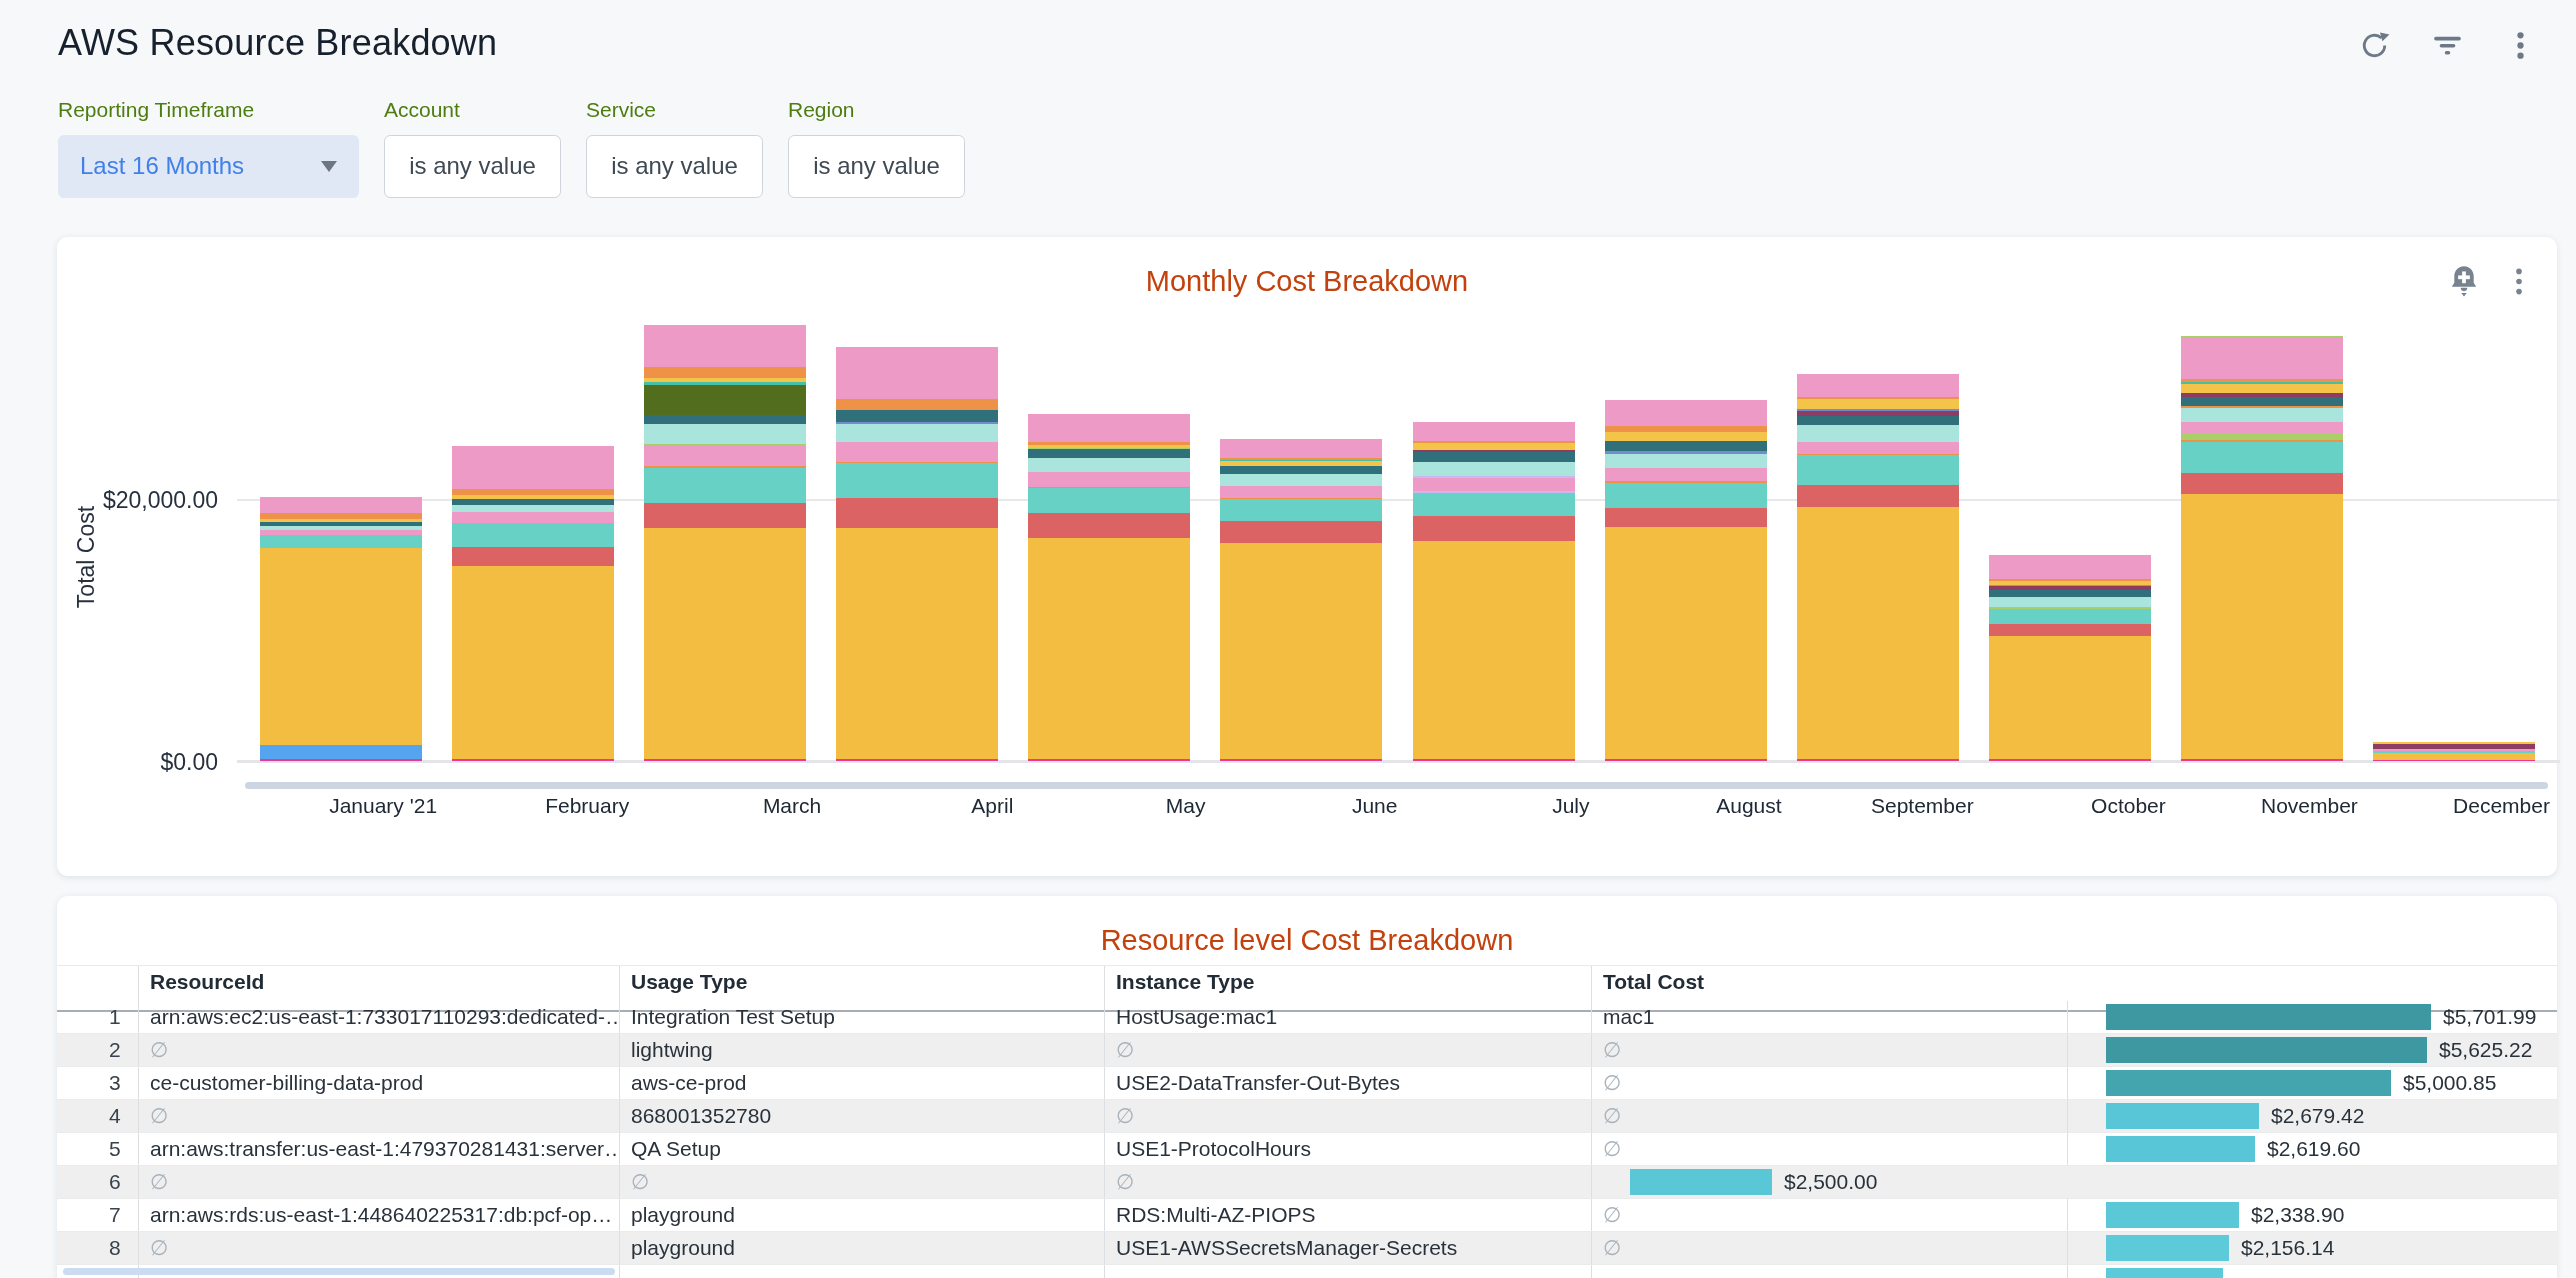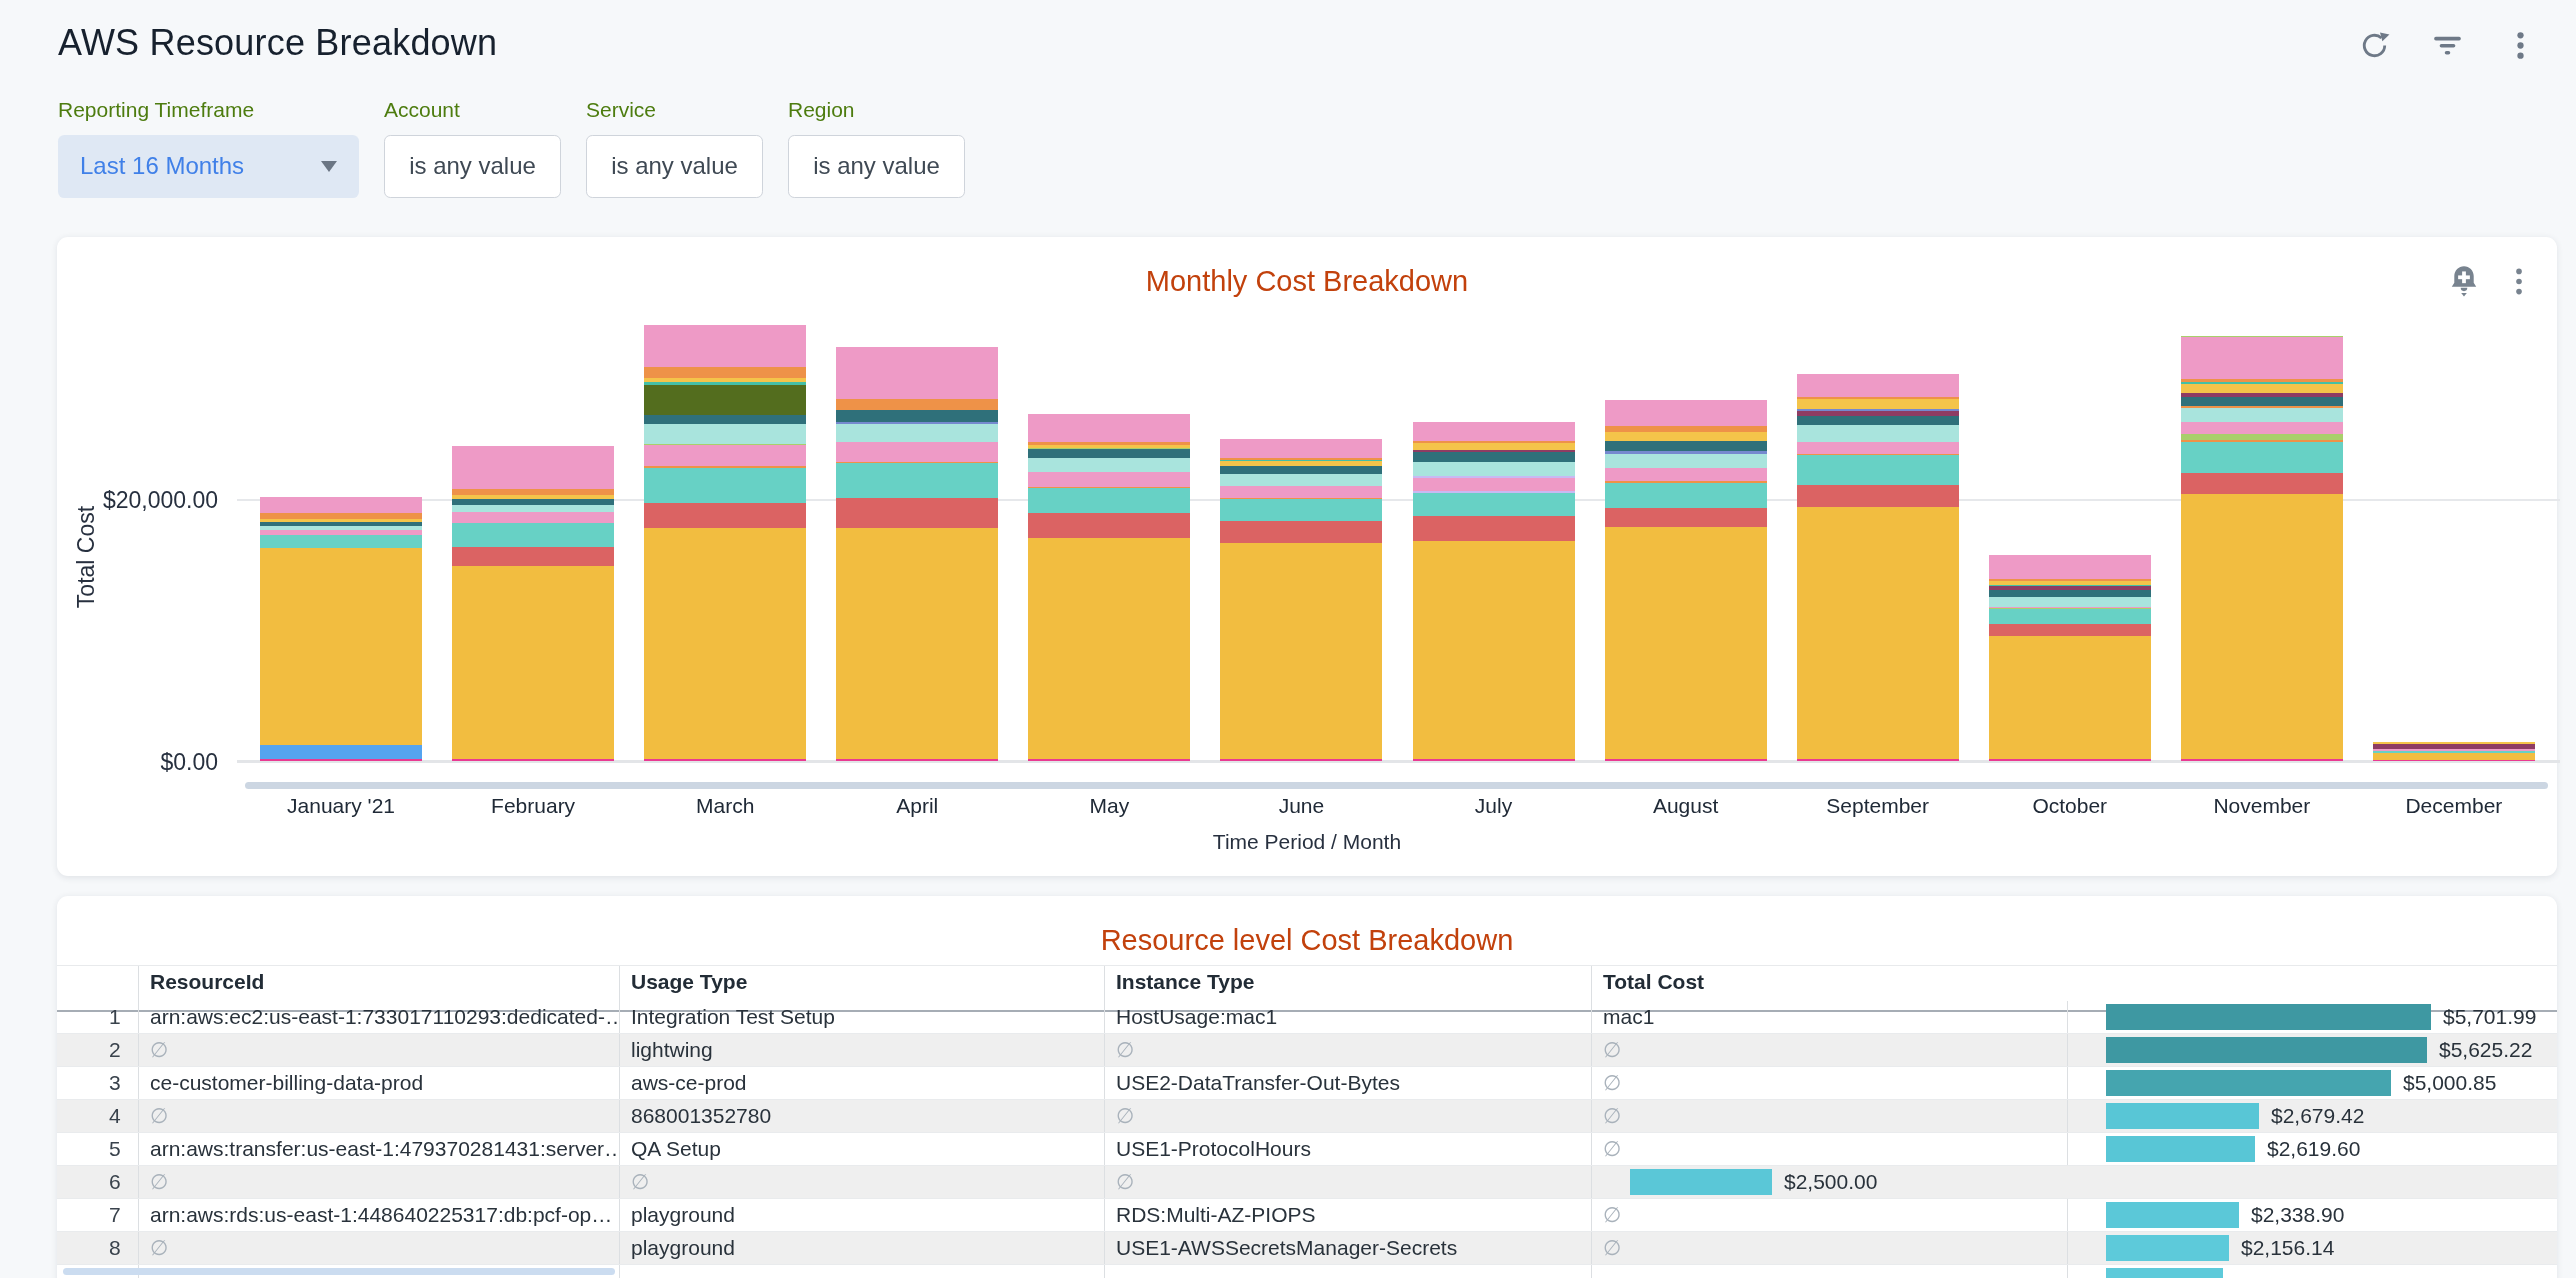--- a/index.html
+++ b/index.html
@@ -36,21 +36,21 @@
   .bars { position:absolute; inset:0; display:flex; align-items:flex-end; z-index:1; }
   .slot { flex:1; display:flex; justify-content:center; align-items:flex-end; height:100%; }
   .stack { width:162px; display:flex; flex-direction:column-reverse; cursor:pointer; }
   .seg { width:100%; }
   .ylab { position:absolute; right:calc(100% + 27px); width:237px; text-align:right; font-size:23px; color:#27303f; line-height:32px; }
   .ylab20 { bottom:245px; }
   .ylab0 { bottom:-16.6px; }
   .ytitle { position:absolute; left:-286px; top:246px; width:260px; height:32px; text-align:center; font-size:23px; color:#27303f; transform:rotate(-90deg); }
   .chart-scroll { position:absolute; left:188px; right:9.5px; top:545px; height:7px; background:#ccd6e2; border-radius:4px; }
   .xlabels { position:absolute; left:188px; top:557px; width:2305px; display:flex; }
-  .xlab { flex:1; text-align:center; font-size:21px; color:#202a37; }
+  .xlab { flex:1; text-align:right; font-size:21px; color:#202a37; }
   .xtitle { position:absolute; top:593px; left:0; width:100%; text-align:center; font-size:21px; color:#27303f; }
 
   
   .tgrid { display:grid; grid-template-columns:81px 481px 485px 487px 476px 1fr; }
   .thead { position:absolute; left:0; right:0; top:69px; height:47px; border-top:1.6px solid #e8eaec; border-bottom:2.4px solid #a6adb5; font-weight:bold; font-size:21px; color:#222c36; }
   .thead .cell { line-height:31px; }
   .cell { padding-left:11px; overflow:hidden; white-space:nowrap; }
   .cell + .cell { border-left:0.8px solid #dcdfe2; }
   .tbody { position:absolute; left:0; right:0; top:105px; }
   .trow { height:33px; border-bottom:0.8px solid #e9ebed; font-size:21px; color:#29323b; }
@@ -351,21 +351,20 @@
       <div class="xlab">April</div>
       <div class="xlab">May</div>
       <div class="xlab">June</div>
       <div class="xlab">July</div>
       <div class="xlab">August</div>
       <div class="xlab">September</div>
       <div class="xlab">October</div>
       <div class="xlab">November</div>
       <div class="xlab">December</div>
     </div>
-  <div class="xtitle">Time Period / Month</div>
 </div>
 
 <div class="card table-card">
   <div class="card-title">Resource level Cost Breakdown</div>
   <div class="thead tgrid">
     <div class="cell"></div>
     <div class="cell">ResourceId</div>
     <div class="cell">Usage Type</div>
     <div class="cell">Instance Type</div>
     <div class="cell">Total Cost</div>

